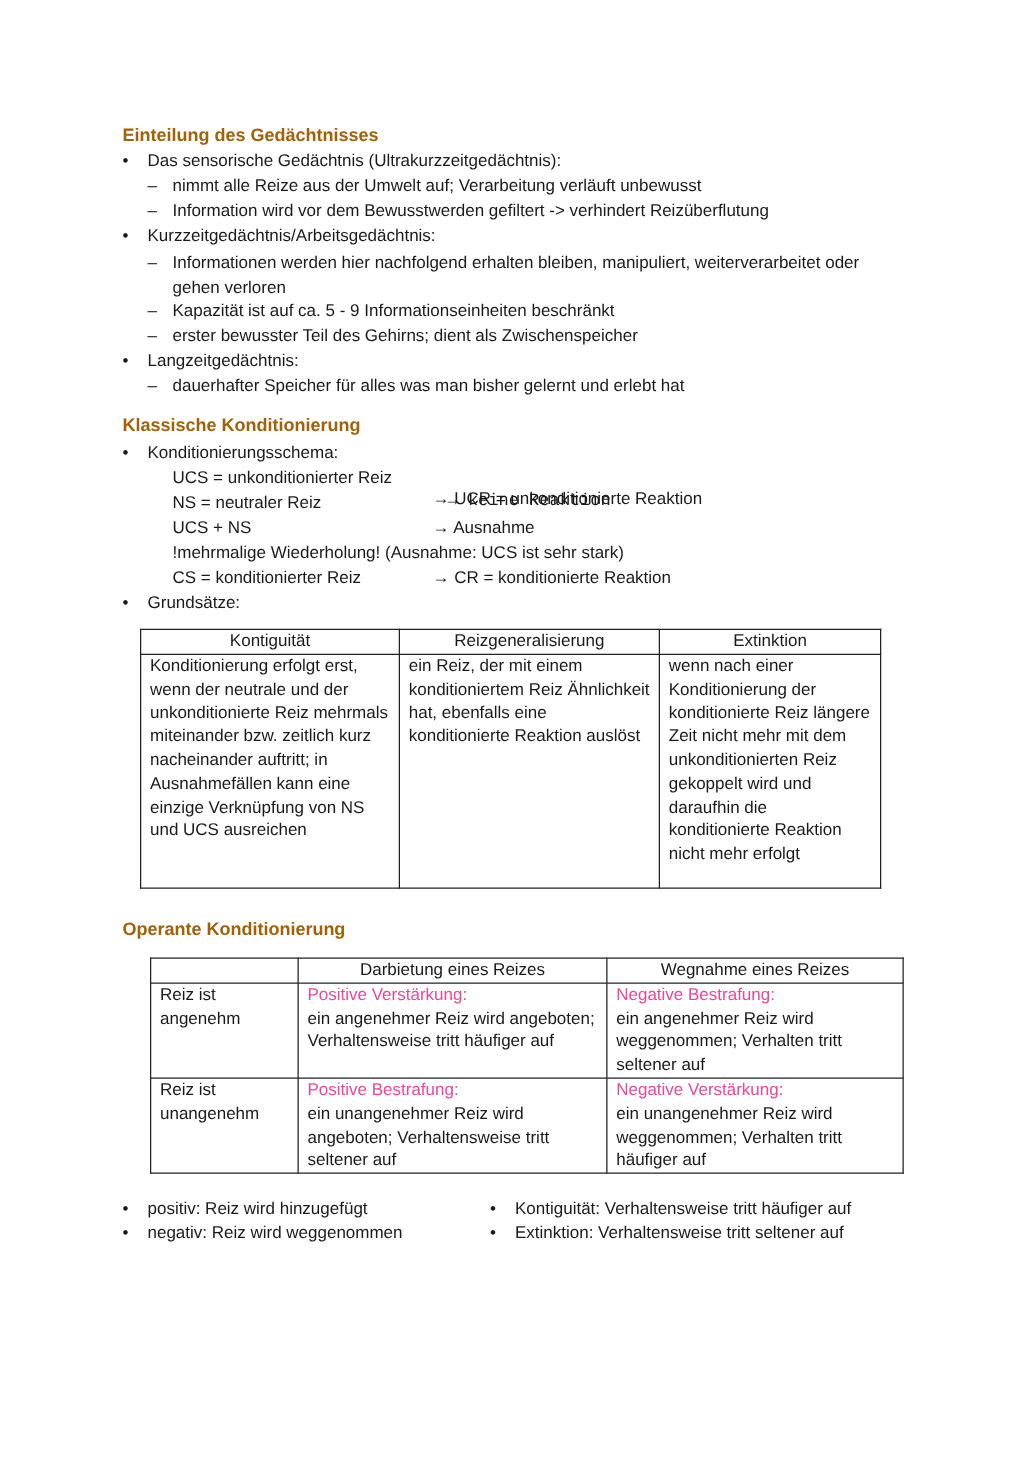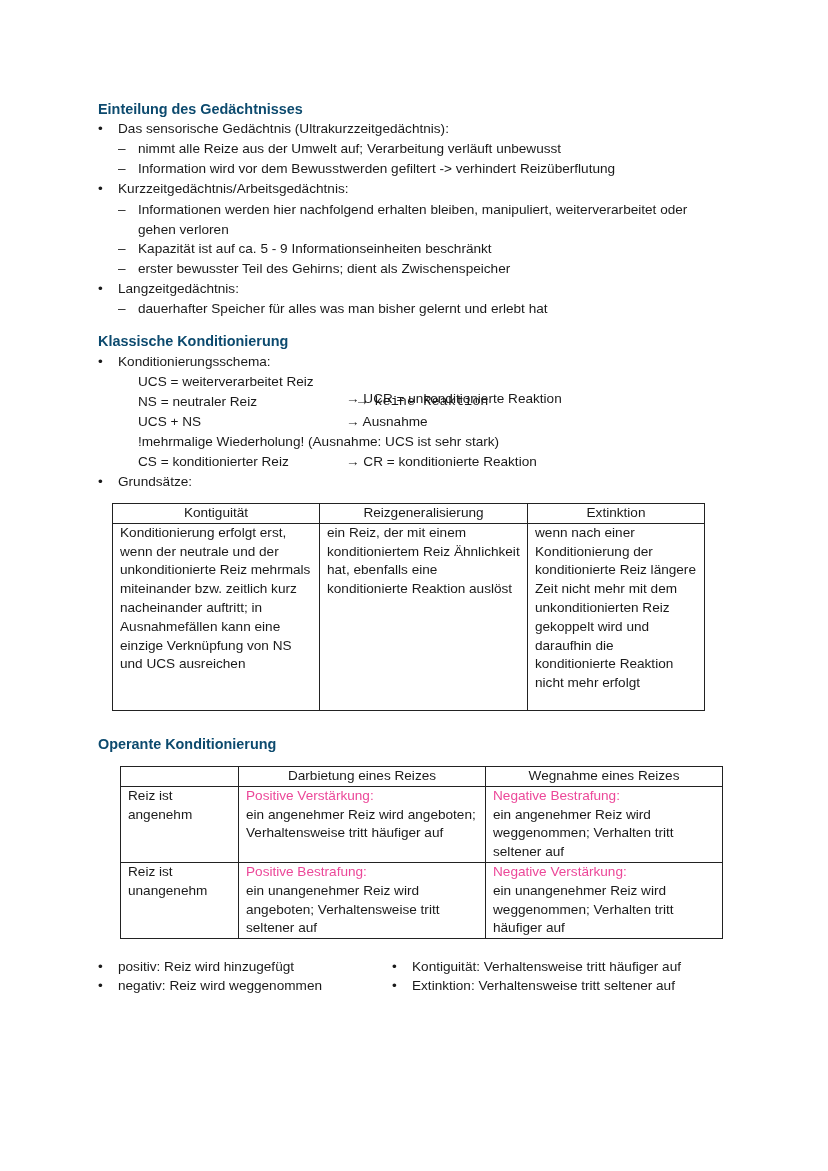--- a/index.html
+++ b/index.html
@@ -2,21 +2,21 @@
 <html><head>
   <meta charset="utf-8">
   <style>
     html, body { margin: 0; padding: 0; background: #ffffff; }
     body {
       width: 828px; height: 1171px; position: relative; overflow: hidden;
       font-family: "Liberation Sans", "DejaVu Sans", sans-serif;
       color: #1a1a1a; font-size: 13.6px;
     }
     .abs { position: absolute; white-space: nowrap; line-height: 20px; }
-    .h { color: #0c4a6e; font-weight: bold; font-size: 14.4px; }
+    .h { color: #a16207; font-weight: bold; font-size: 14.4px; }
     .bullet::before { content: "\2022"; position: absolute; left: -20px; }
     .dash::before { content: "\2013"; position: absolute; left: -20px; }
     .green { color: #ec4899; }
     table { position: absolute; border-collapse: collapse; table-layout: fixed; }
     td, th {
       border: 1.5px solid #222; padding: 0 7px; vertical-align: top;
       font-weight: normal; font-size: 13.6px; line-height: 18.8px; color: #1a1a1a;
     }
     th { text-align: center; }
   </style>
@@ -30,21 +30,21 @@
 <div class="abs bullet" style="left:118px;top:179px;">Kurzzeitgedächtnis/Arbeitsgedächtnis:</div>
 <div class="abs dash" style="left:138px;top:200px;">Informationen werden hier nachfolgend erhalten bleiben, manipuliert, weiterverarbeitet oder</div>
 <div class="abs" style="left:138px;top:220px;">gehen verloren</div>
 <div class="abs dash" style="left:138px;top:239px;">Kapazität ist auf ca. 5 - 9 Informationseinheiten beschränkt</div>
 <div class="abs dash" style="left:138px;top:259px;">erster bewusster Teil des Gehirns; dient als Zwischenspeicher</div>
 <div class="abs bullet" style="left:118px;top:279px;">Langzeitgedächtnis:</div>
 <div class="abs dash" style="left:138px;top:299px;">dauerhafter Speicher für alles was man bisher gelernt und erlebt hat</div>
 
 <div class="abs h" style="left:98px;top:331px;">Klassische Konditionierung</div>
 <div class="abs bullet" style="left:118px;top:352px;">Konditionierungsschema:</div>
-<div class="abs" style="left:138px;top:372px;">UCS = weiterverarbeitet Reiz</div>
+<div class="abs" style="left:138px;top:372px;">UCS = unkonditionierter Reiz</div>
 <div class="abs" style="left:346px;top:372px;margin-top:17px;">→ UCR = unkonditionierte Reaktion</div>
 <div class="abs" style="left:138px;top:392px;">NS = neutraler Reiz</div>
 <div class="abs" style="left:358px;top:392px;font-family:Liberation Mono, monospace;">→  keine Reaktion</div>
 <div class="abs" style="left:138px;top:412px;">UCS + NS</div>
 <div class="abs" style="left:346px;top:412px;">→ Ausnahme</div>
 <div class="abs" style="left:138px;top:432px;">!mehrmalige Wiederholung! (Ausnahme: UCS ist sehr stark)</div>
 <div class="abs" style="left:138px;top:452px;">CS = konditionierter Reiz</div>
 <div class="abs" style="left:346px;top:452px;">→ CR = konditionierte Reaktion</div>
 <div class="abs bullet" style="left:118px;top:472px;">Grundsätze:</div>
 

